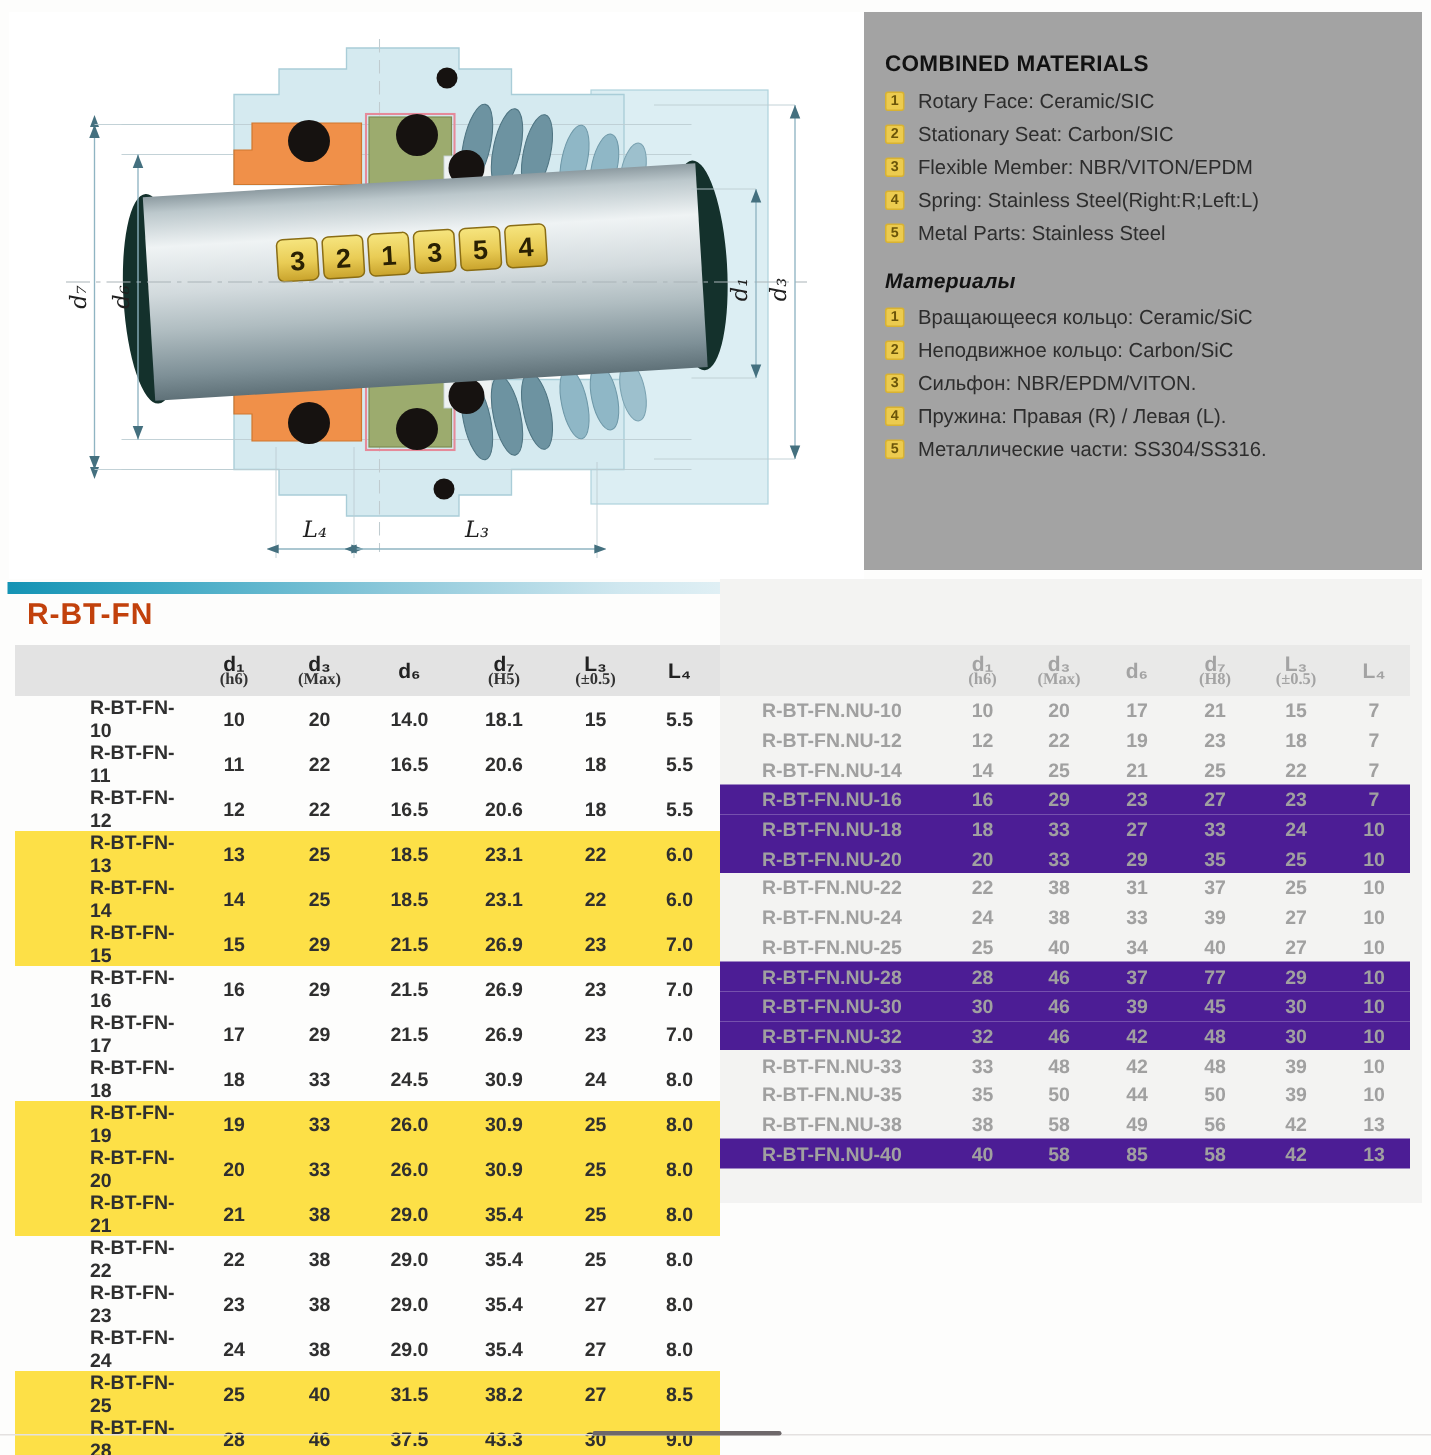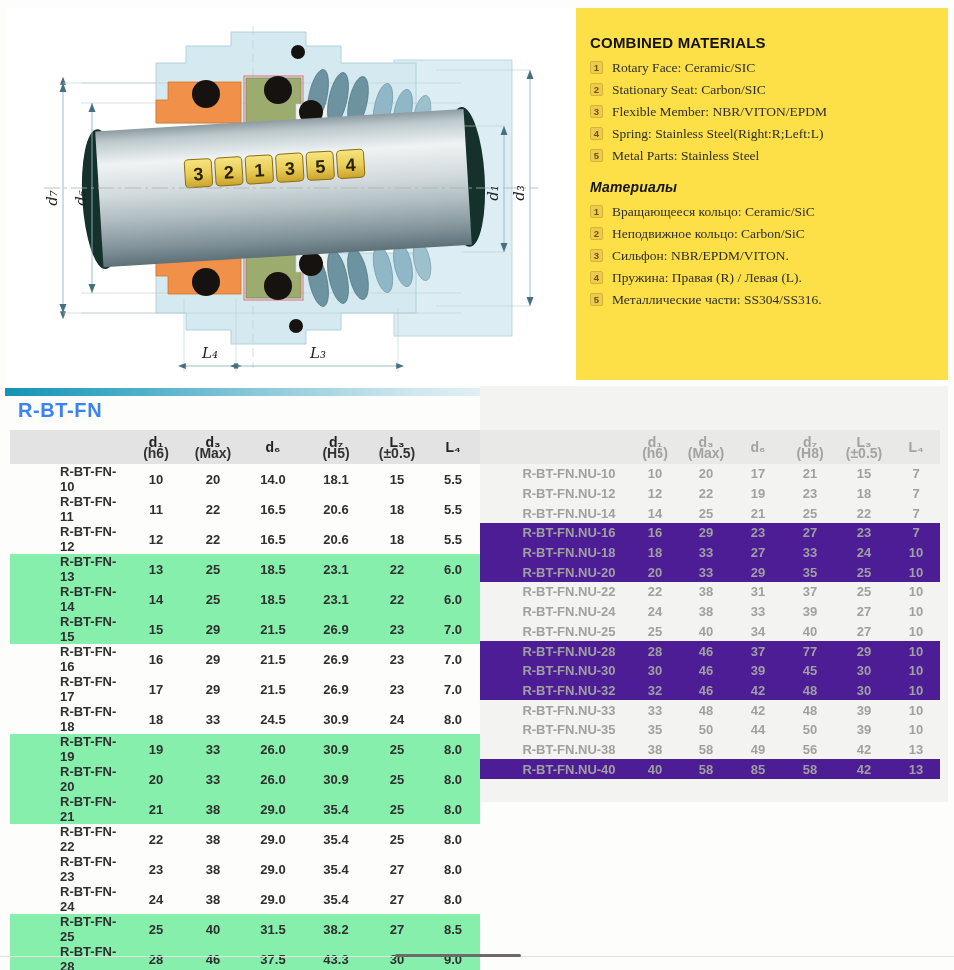--- a/index.html
+++ b/index.html
@@ -1,55 +1,55 @@
 <!DOCTYPE html>
 <html><head>
 <meta charset="utf-8">
 <style>
   * { margin:0; padding:0; box-sizing:border-box; }
   html,body { width:954px; height:970px; background:#fbfbfa; font-family:"Liberation Sans","DejaVu Sans",sans-serif; overflow:hidden; }
   .page { position:relative; width:954px; height:970px; background:#fdfdfc; }
 
   
   .diagram-area { position:absolute; left:6px; top:8px; width:570px; height:378px; background:#ffffff; }
-  .materials-panel { position:absolute; left:576px; top:8px; width:372px; height:372px; background:#fde047; padding:26px 10px 10px 14px; }
+  .materials-panel { position:absolute; left:576px; top:8px; width:372px; height:372px; background:#a3a3a3; padding:26px 10px 10px 14px; }
   .mat-title { font-size:15px; font-weight:bold; color:#121212; letter-spacing:.2px; margin-bottom:9px; }
   .mat-title.ru { margin-top:16px; font-size:14px;font-style:italic; }
   ul.mat-list { list-style:none; }
   ul.mat-list li { display:flex; align-items:flex-start; margin-bottom:7px; font-size:13.5px; color:#2d2d2d; line-height:15px; }
   .badge { flex:0 0 13px; width:13px; height:13px; background:#eccb4f; border:1px solid #d8b232; border-radius:2px; font-size:9.5px; font-weight:bold; color:#6a5409; text-align:center; line-height:12px; margin-right:9px; margin-top:1px; }
-  .mat-text { flex:1;font-family:Liberation Serif, serif; }
+  .mat-text { flex:1; }
 
   
   .sep-bar { position:absolute; left:5px; top:388px; width:565px; height:8px;
     background:linear-gradient(90deg,#1493b4 0%,#3fa9c4 18%,#8cc8da 45%,#cfe7ef 72%,#f5fafb 100%); }
 
   
-  .lt-title { position:absolute; left:18px; top:399px; font-size:20px; font-weight:bold; color:#3b82f6; letter-spacing:.6px; }
+  .lt-title { position:absolute; left:18px; top:399px; font-size:20px; font-weight:bold; color:#c2410c; letter-spacing:.6px; }
   .rt-panel { position:absolute; left:480px; top:386px; width:468px; height:416px; background:#f3f3f2; }
   .rt-title { position:absolute; left:12px; top:13px; font-size:20px; font-weight:bold; color:#909090; letter-spacing:1px;margin-top:38px; }
 
   
   table { border-collapse:collapse; table-layout:fixed; }
   th,td { padding:0; }
   .lt { position:absolute; left:10px; top:430px; width:470px; }
   .lt tr.cols th { height:34px; background:#e3e3e3; vertical-align:middle; text-align:center; }
   .lt th.corner { background:linear-gradient(100deg,#c5c5c5 0%,#d7d7d7 42%,#e3e3e3 60%); }
   .csym { display:block; font-size:14px; font-weight:bold; color:#222; line-height:13px; }
-  .cnote { display:block; font-size:14px; font-weight:bold; color:#333; line-height:9px; }
+  .cnote { display:block; font-size:11px; font-weight:bold; color:#333; line-height:9px;font-family:Liberation Serif, serif; }
   .lt td { height:19.7px; font-size:13px; font-weight:bold; color:#2f2f2f; text-align:center; }
   .lt td.model { text-align:left; padding-left:50px; }
-  .lt tr.shade td { background:#86efac; }
+  .lt tr.shade td { background:#fde047; }
 
   .rt { position:absolute; left:0; top:44px; width:460px; }
   .rt tr.cols th { height:34px; background:#e9e9e8; vertical-align:middle; text-align:center; }
   .rt th.corner { background:linear-gradient(100deg,#dcdcdb 0%,#e4e4e3 42%,#e9e9e8 60%); }
   .rt .csym, .rt .cnote { color:#a3a3a3; }
   .rt td { height:19.7px; font-size:13px; font-weight:bold; color:#a0a0a0; text-align:center; }
-  .rt td.model { text-align:center; padding-left:28px; }
+  .rt td.model { text-align:left; padding-left:28px; }
   .rt tr.shade td { background:#4c1d95; }
 
   
   .bottom-rule { position:absolute; left:0; top:956px; width:954px; border-top:1px solid #e4e1e0; }
   .bottom-handle { position:absolute; left:395px; top:954px; width:126px; height:3px; background:#6e686a; border-radius:2px; }
 
   svg { display:block; }
 </style>
 </head>
 <body>

